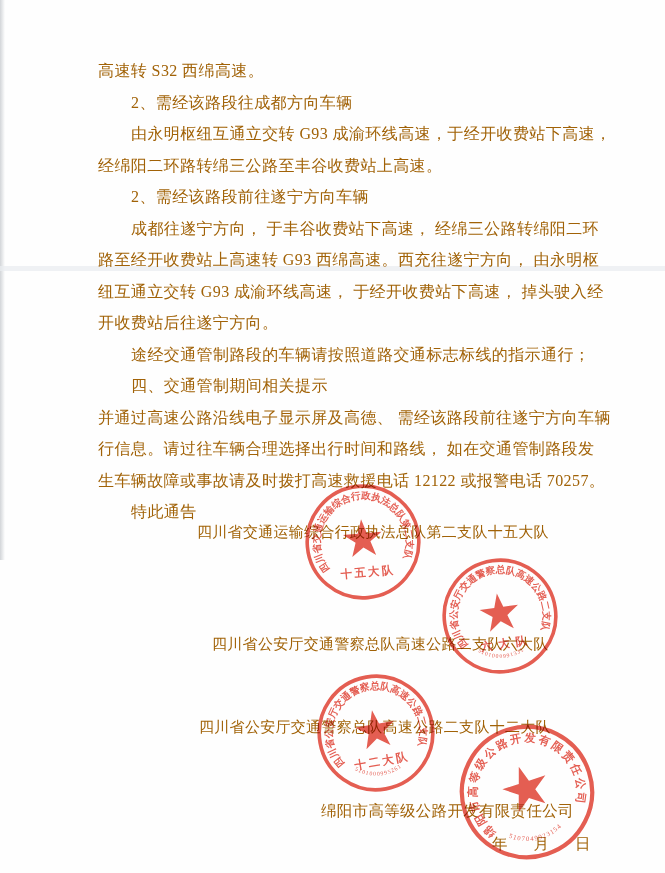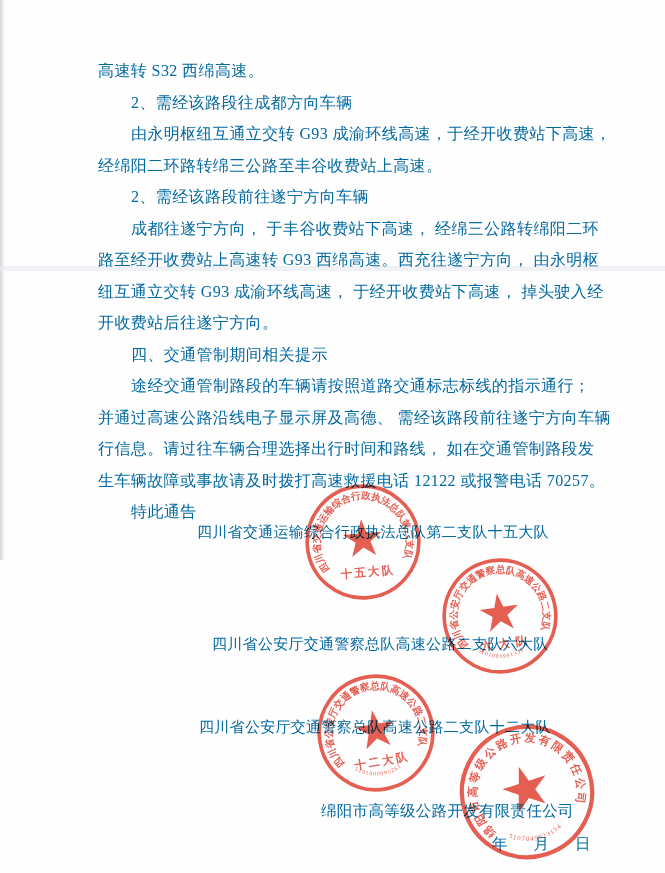--- a/index.html
+++ b/index.html
@@ -1,20 +1,20 @@
 <!DOCTYPE html>
 <html><head>
 <meta charset="utf-8">
 <style>
   html,body{margin:0;padding:0;background:#e8e8e8;}
   .page{
     position:relative;width:665px;height:873px;margin:0 auto;
     background:#fefefe;overflow:hidden;
     font-family:"Liberation Serif","DejaVu Serif",serif;
-    color:#0369a1;
+    color:#a16207;
   }
   
   .scan-edge{position:absolute;left:0;top:0;width:5px;height:560px;
     background:linear-gradient(to right,rgba(110,118,130,.30),rgba(110,118,130,0));}
   .scan-band{position:absolute;left:0;top:266px;width:665px;height:5px;
     background:rgba(233,236,240,.75);}
   
   .doc-body{
     position:absolute;left:98px;top:55px;width:486px;
     font-size:16px;line-height:31.5px;letter-spacing:.4px;
@@ -54,22 +54,22 @@
   <div class="doc-body">
     <div class="line">高速转 S32 西绵高速。</div>
     <div class="line indent">2、需经该路段往成都方向车辆</div>
     <div class="line indent">由永明枢纽互通立交转 G93 成渝环线高速，于经开收费站下高速，</div>
     <div class="line">经绵阳二环路转绵三公路至丰谷收费站上高速。</div>
     <div class="line indent">2、需经该路段前往遂宁方向车辆</div>
     <div class="line indent">成都往遂宁方向， 于丰谷收费站下高速， 经绵三公路转绵阳二环</div>
     <div class="line">路至经开收费站上高速转 G93 西绵高速。西充往遂宁方向， 由永明枢</div>
     <div class="line">纽互通立交转 G93 成渝环线高速， 于经开收费站下高速， 掉头驶入经</div>
     <div class="line">开收费站后往遂宁方向。</div>
+    <div class="line indent">途经交通管制路段的车辆请按照道路交通标志标线的指示通行；</div>
     <div class="line indent">四、交通管制期间相关提示</div>
-    <div class="line indent">途经交通管制路段的车辆请按照道路交通标志标线的指示通行；</div>
     <div class="line">并通过高速公路沿线电子显示屏及高德、 需经该路段前往遂宁方向车辆</div>
     <div class="line">行信息。请过往车辆合理选择出行时间和路线， 如在交通管制路段发</div>
     <div class="line">生车辆故障或事故请及时拨打高速救援电话 12122 或报警电话 70257。</div>
     <div class="line indent">特此通告</div>
   </div>
 
   <div class="sig sig1">四川省交通运输综合行政执法总队第二支队十五大队</div>
   <div class="sig sig2">四川省公安厅交通警察总队高速公路二支队六大队</div>
   <div class="sig sig3">四川省公安厅交通警察总队高速公路二支队十二大队</div>
   <div class="sig sig4">绵阳市高等级公路开发有限责任公司</div>

